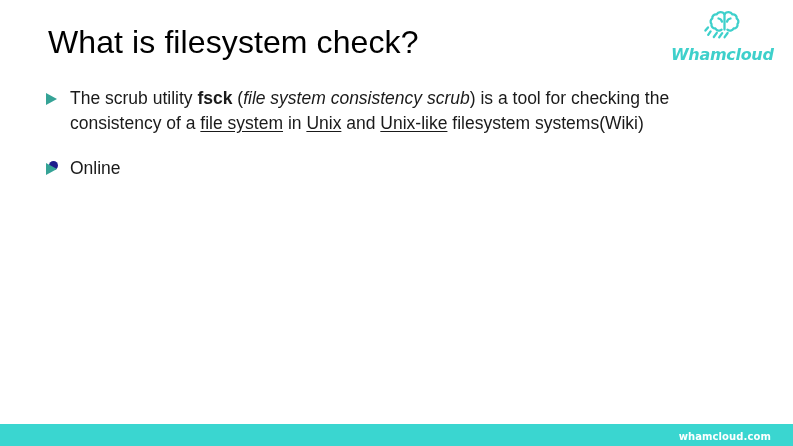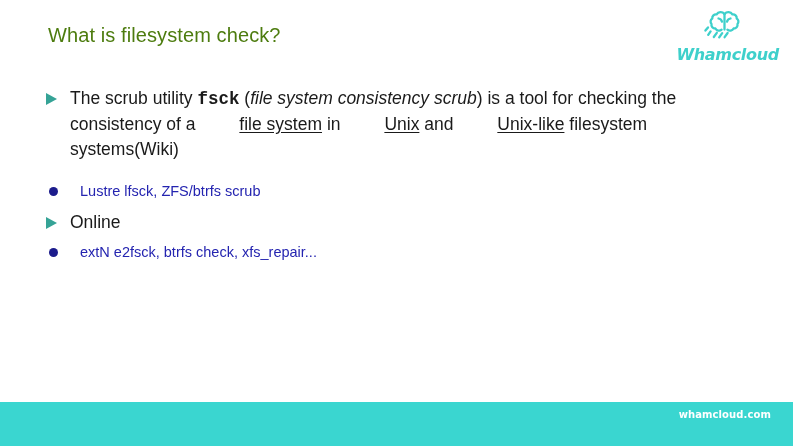--- a/index.html
+++ b/index.html
@@ -15,21 +15,21 @@
     overflow: hidden;
     font-family: "Liberation Sans", sans-serif;
   }
 
   
   .logo {
     position: absolute;
     top: 8px;
     right: 14px;
     width: 108px;
-    text-align: right;
+    text-align: left;
   }
   .logo-mark {
     display: block;
     margin: 0 auto;
     width: 46px;
     height: 38px;
   }
   .logo-word {
     display: block;
     margin-top: 1px;
@@ -40,23 +40,23 @@
     letter-spacing: -0.3px;
     color: #3ED0CB;
     line-height: 1;
   }
 
   
   .title {
     position: absolute;
     left: 48px;
     top: 24px;
-    font-size: 20px;
+    font-size: 32px;
     font-weight: normal;
-    color: #4d7c0f;
+    color: #000000;
     letter-spacing: 0.1px;
     white-space: nowrap;
   }
 
   
   .body {
     position: absolute;
     left: 44px;
     top: 86px;
     width: 710px;
@@ -95,31 +95,31 @@
     left: 5px;
     top: 7px;
     width: 9px;
     height: 9px;
     border-radius: 50%;
     background: #1C1C8C;
   }
 
   .spacer-online { height: 10px; }
 
-  b.strong { font-weight: bold; font-family: Liberation Mono, monospace; }
+  b.strong { font-weight: bold; }
   i.em { font-style: italic; }
-  u.link { text-decoration: underline; text-underline-offset: 2px; margin-left: 39px; }
+  u.link { text-decoration: underline; text-underline-offset: 2px; }
 
   
   .footer {
     position: absolute;
     left: 0;
     right: 0;
     bottom: 0;
-    height: 44px;
+    height: 22px;
     background: #3AD6D0;
   }
   .footer-text {
     position: absolute;
     right: 22px;
     top: 7px;
     font-family: "DejaVu Sans", sans-serif;
     font-size: 10px;
     font-weight: bold;
     color: #ffffff;
@@ -158,32 +158,27 @@
       <span>
         <span>The scrub utility </span><b class="strong">fsck</b><span> (</span><i class="em">file system consistency scrub</i><span>) is a tool for checking the consistency of a </span><u class="link">file system</u><span> in </span><u class="link">Unix</u><span> and </span><u class="link">Unix-like</u><span> filesystem systems(Wiki)</span>
       </span>
     </div>
 
     <div class="spacer-online"></div>
 
 
     <div class="bullet-l2">
       <span class="dot"></span>
-      <span>Lustre lfsck, ZFS/btrfs scrub</span>
     </div>
 
     <div class="bullet-l1">
       <span class="tri"></span>
       <span>Online</span>
     </div>
 
-    <div class="bullet-l2">
-      <span class="dot"></span>
-      <span>extN e2fsck, btrfs check, xfs_repair...</span>
-    </div>
 
   </div>
 
   <div class="footer">
     <span class="footer-text">whamcloud.com</span>
   </div>
 
 </div>
 
 </body></html>

